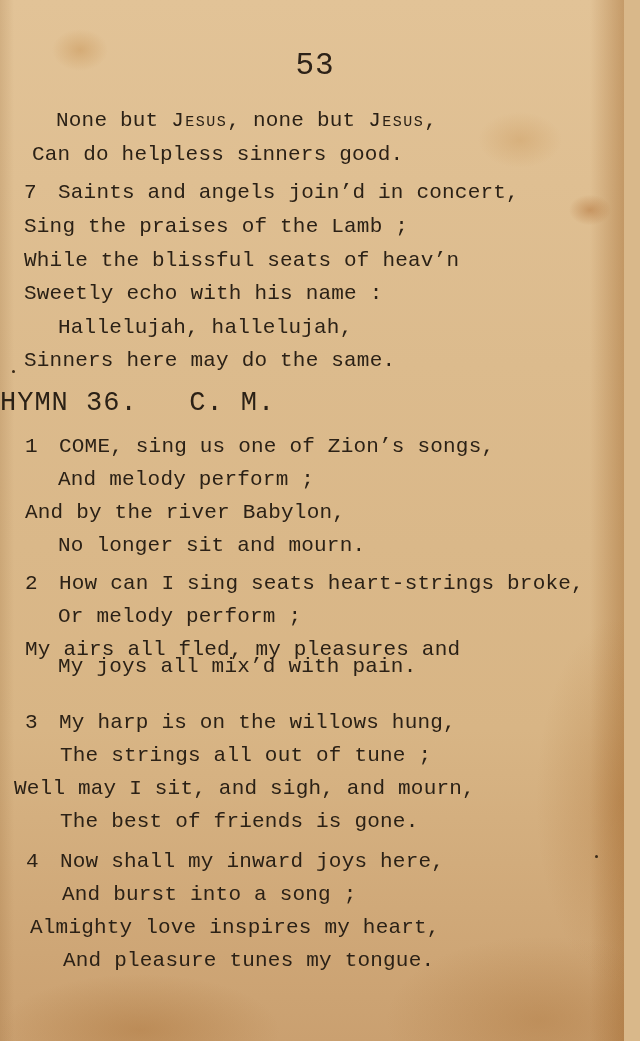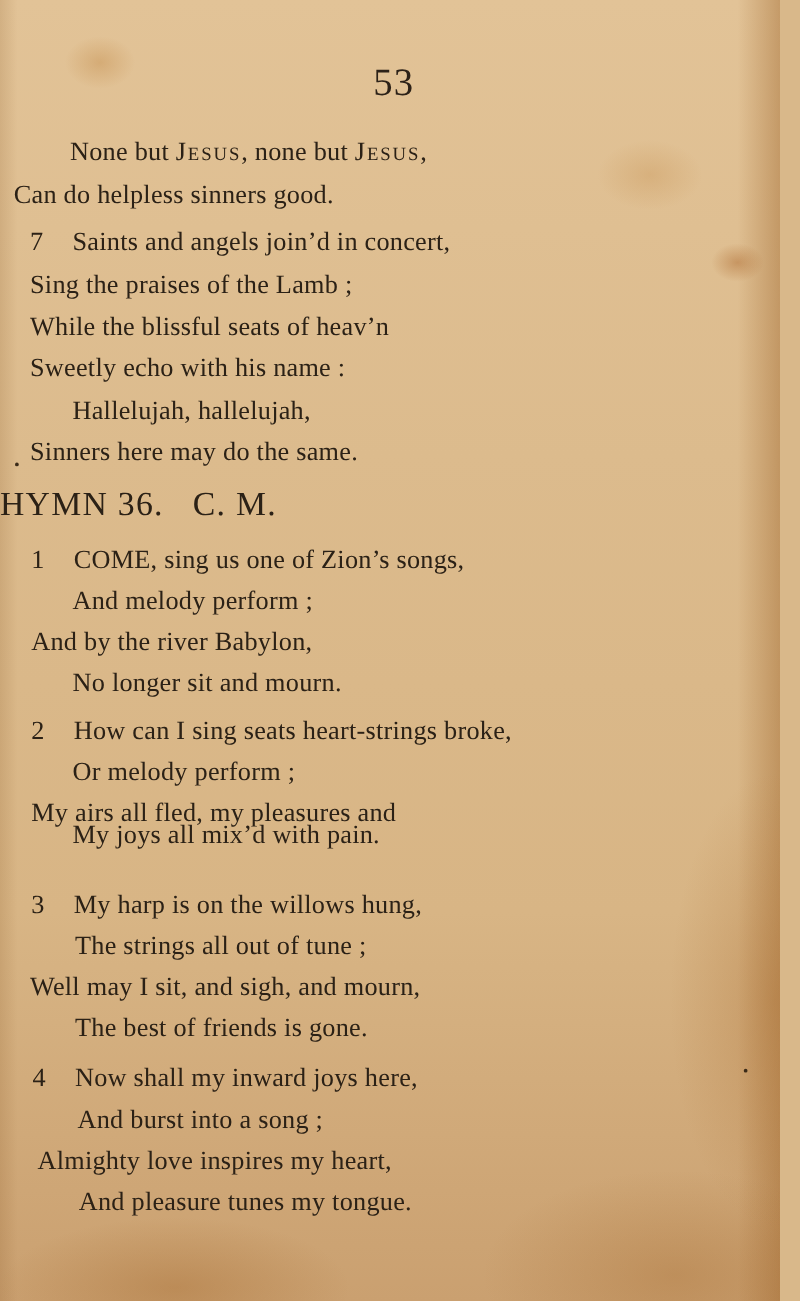--- a/index.html
+++ b/index.html
@@ -18,21 +18,21 @@
       height: 1041px;
       background:
         radial-gradient(ellipse 40px 30px at 80px 50px, rgba(190,130,60,0.35), transparent 70%),
         radial-gradient(ellipse 30px 22px at 590px 210px, rgba(170,100,40,0.45), transparent 70%),
         radial-gradient(ellipse 60px 40px at 520px 140px, rgba(190,130,60,0.25), transparent 70%),
         radial-gradient(ellipse 120px 260px at 620px 800px, rgba(170,110,50,0.35), transparent 70%),
         radial-gradient(ellipse 200px 80px at 140px 1030px, rgba(160,100,40,0.35), transparent 70%),
         radial-gradient(ellipse 220px 120px at 540px 1020px, rgba(160,100,40,0.3), transparent 70%),
         linear-gradient(to right, rgba(120,70,20,0.15) 0px, transparent 14px, transparent 590px, rgba(150,90,30,0.45) 630px, rgba(90,50,15,0.7) 640px),
         linear-gradient(to bottom, #e2c397 0%, #dcbb8d 35%, #d8b585 70%, #caa070 100%);
-      font-family: Liberation Serif, serif;
+      font-family: Liberation Mono, monospace;
       color: #2b2116;
     }
     .page-number {
       position: absolute;
       top: 46px;
       left: 0;
       width: 630px;
       text-align: center;
       font-size: 31px;
       line-height: 40px;
@@ -74,21 +74,21 @@
     }
   </style>
 </head>
 <body>
 
 <div class="page">
 
   <div class="page-number">53</div>
 
   <div class="line" style="top:104px; left:56px;"><span>None but </span><span class="sc">Jesus</span><span>, none but </span><span class="sc">Jesus</span><span>,</span></div>
-  <div class="line" style="top:138px; left:11px;">Can do helpless sinners good.</div>
+  <div class="line" style="top:138px; left:32px;">Can do helpless sinners good.</div>
 
   <div class="line" style="top:176px; left:24px;"><span class="verse-num">7</span><span>Saints and angels join’d in concert,</span></div>
   <div class="line" style="top:210px; left:24px;">Sing the praises of the Lamb ;</div>
   <div class="line" style="top:244px; left:24px;">While the blissful seats of heav’n</div>
   <div class="line" style="top:277px; left:24px;">Sweetly echo with his name :</div>
   <div class="line" style="top:311px; left:58px;">Hallelujah,  hallelujah,</div>
   <div class="line" style="top:344px; left:24px;">Sinners here may do the same.</div>
 
   <div class="hymn-title">HYMN 36.   C. M.</div>
 
@@ -97,21 +97,21 @@
   <div class="line" style="top:496px; left:25px;">And by the river Babylon,</div>
   <div class="line" style="top:529px; left:58px;">No longer sit and mourn.</div>
 
   <div class="line" style="top:567px; left:25px;"><span class="verse-num">2</span><span>How can I sing seats heart-strings broke,</span></div>
   <div class="line" style="top:600px; left:58px;">Or melody perform ;</div>
   <div class="line" style="top:633px; left:25px;">My airs all fled, my pleasures  and</div>
   <div class="line" style="top:650px; left:58px;">My  joys all mix’d with pain.</div>
 
   <div class="line" style="top:706px; left:25px;"><span class="verse-num">3</span><span>My harp is on the willows hung,</span></div>
   <div class="line" style="top:739px; left:60px;">The strings all out of tune ;</div>
-  <div class="line" style="top:772px; left:24px;">Well may I sit, and sigh, and mourn,</div>
+  <div class="line" style="top:772px; left:14px;">Well may I sit, and sigh, and mourn,</div>
   <div class="line" style="top:805px; left:60px;">The best of friends is gone.</div>
 
   <div class="line" style="top:845px; left:26px;"><span class="verse-num">4</span><span>Now shall my inward  joys here,</span></div>
   <div class="line" style="top:878px; left:62px;">And burst into a song ;</div>
   <div class="line" style="top:911px; left:30px;">Almighty love inspires my heart,</div>
   <div class="line" style="top:944px; left:63px;">And pleasure tunes my tongue.</div>
 
   <div class="speck" style="top:370px; left:12px;"></div>
   <div class="speck" style="top:855px; left:595px;"></div>
 </div>

